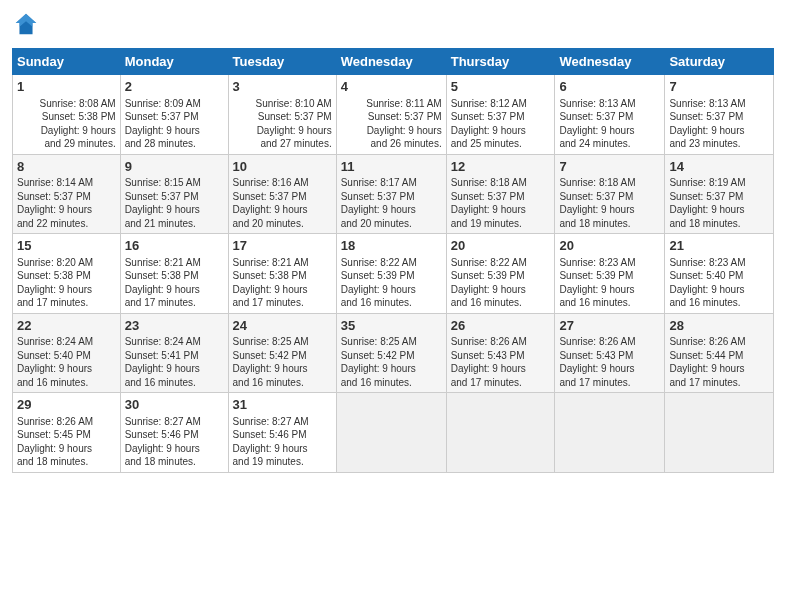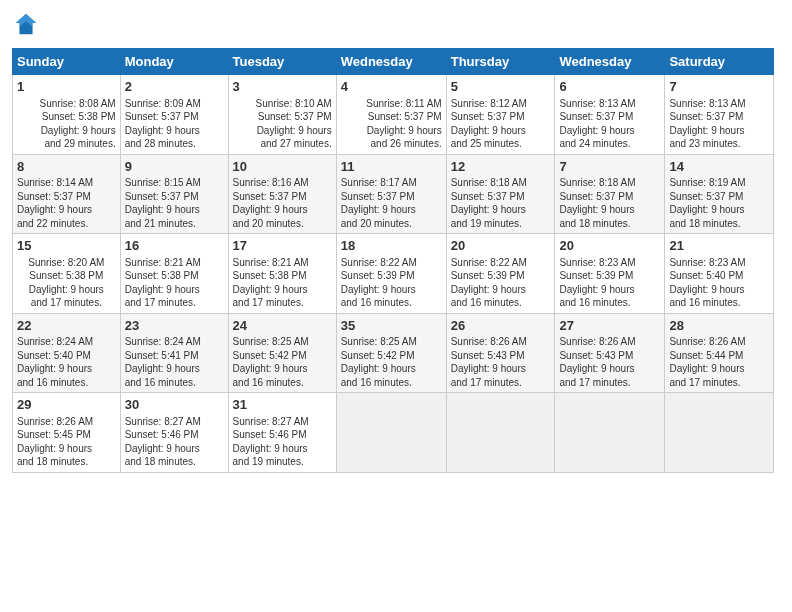--- a/index.html
+++ b/index.html
@@ -224,21 +224,21 @@
             <span class="day-num">14</span>
             <div class="day-info" style="white-space: pre-line;">Sunrise: 8:19 AM
 Sunset: 5:37 PM
 Daylight: 9 hours
 and 18 minutes.</div>
           </td>
         </tr>
         <tr>
           <td>
             <span class="day-num">15</span>
-            <div class="day-info" style="white-space: pre-line; text-align: center;">Sunrise: 8:20 AM
+            <div class="day-info" style="white-space: pre-line;">Sunrise: 8:20 AM
 Sunset: 5:38 PM
 Daylight: 9 hours
 and 17 minutes.</div>
           </td>
           <td>
             <span class="day-num">16</span>
             <div class="day-info" style="white-space: pre-line;">Sunrise: 8:21 AM
 Sunset: 5:38 PM
 Daylight: 9 hours
 and 17 minutes.</div>

